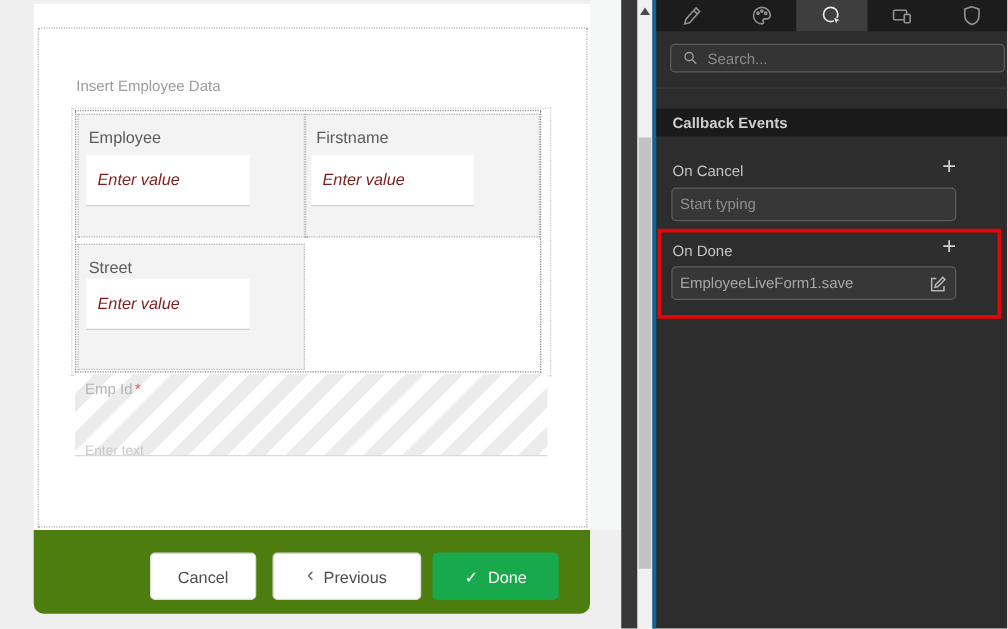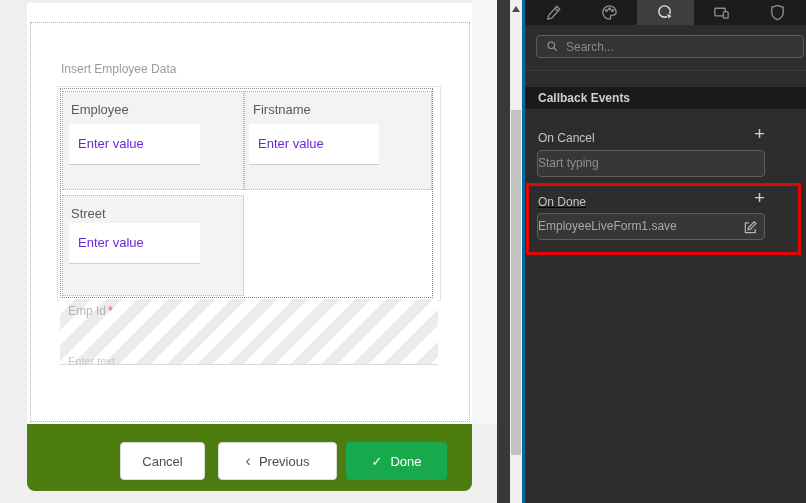--- a/index.html
+++ b/index.html
@@ -15,21 +15,21 @@
   .page-title { position:absolute; left:30px; top:39px; font-size:12px; color:#9b9b9b; }
 
   .form-outer-dotted { position:absolute; left:26px; top:63px; width:384px; height:215px; border:1px dotted #cccccc; }
   .form-grid { position:absolute; left:29px; top:65px; width:373px; height:210px; border:1px dotted #8a8a8a; background:#fff; }
   .cell { position:absolute; background:#f3f3f3; border:1px dotted #b8b8b8; }
   .cell-fn { left:1px; top:2px; width:182px; height:99px; }
   .cell-ln { left:183px; top:2px; width:188px; height:99px; }
   .cell-st { left:1px; top:106px; width:182px; height:101px; }
   .cell-dp { left:183px; top:106px; width:188px; height:101px; }
   .cell-label { position:absolute; left:8px; top:10px; font-size:13px; color:#5a5a5a; }
-  .text-input { position:absolute; left:6px; top:32px; width:131px; height:41px; background:#fff; border-bottom:1px solid #cfcfcf; font-size:13px; color:#6d28d9; line-height:40px; padding-left:9px; }
+  .text-input { position:absolute; left:6px; top:32px; width:131px; height:41px; background:#fff; border-bottom:1px solid #cfcfcf; font-size:13px; color:#7f1d1d; line-height:40px; padding-left:9px;font-style:italic; }
   .select-input { position:absolute; left:4px; top:27px; width:183px; height:44px; background:#fff; border-bottom:1px solid #cfcfcf; font-size:13px; color:#3f3f3f; line-height:44px; padding-left:10px; }
 
   .empid-block { position:absolute; left:29px; top:276px; width:378px; height:66px;
      background:repeating-linear-gradient(135deg,#ffffff 0 11px,#ececec 11px 22px);
      border-bottom:1px solid #dadada; }
   .empid-label { position:absolute; left:8px; top:5px; font-size:12px; color:#b5b5b5; }
   .req-star { color:#ef5350; margin-left:2px; }
   .empid-placeholder { position:absolute; left:8px; top:41px; font-size:11px; color:#c9c9c9;margin-top:15px; }
 
   .footer-card { position:absolute; left:27px; top:424px; width:445px; height:67px; background:#4d7c0f; border-radius:0 0 8px 8px; }
@@ -57,21 +57,21 @@
 
   .search-box { position:absolute; left:11px; top:35px; width:268px; height:23px; background:#343434; border:1px solid #5c5c5c; border-radius:4px; display:flex; align-items:center; padding-left:9px; gap:7px; }
   .search-box svg { stroke:#9a9a9a; fill:none; stroke-width:1.4; }
   .search-placeholder { font-size:12px; color:#8a8a8a; }
   .panel-divider { position:absolute; left:0; top:70px; width:281px; height:1px; background:#3b3b3b; }
   .section-header { position:absolute; left:0; top:87px; width:281px; height:22px; background:#1a1a1a; color:#cfcfcf; font-size:12px; line-height:22px; padding-left:13px;font-weight:bold; }
 
   .event-label-row { position:absolute; left:13px; width:227px; height:16px; }
   .event-label { font-size:12px; color:#c4c4c4; }
   .plus-btn { position:absolute; right:0; top:-4px; font-size:19px; font-weight:300; color:#cfcfcf; cursor:pointer; line-height:1; }
-  .event-input { position:absolute; left:12px; width:228px; height:27px; background:#373737; border:1px solid #5e5e5e; border-radius:4px; font-size:12px; line-height:25px; padding-left:0; }
+  .event-input { position:absolute; left:12px; width:228px; height:27px; background:#373737; border:1px solid #5e5e5e; border-radius:4px; font-size:12px; line-height:25px; padding-left:6px; }
   .placeholder-text { color:#8e8e8e; }
   .value-text { color:#a8a8a8; }
   .edit-btn { position:absolute; right:5px; top:4px; width:18px; height:18px; display:flex; align-items:center; justify-content:center; cursor:pointer; }
   .edit-btn svg { stroke:#b5b5b5; fill:none; stroke-width:1.3; }
   .red-highlight { position:absolute; left:1px; top:183px; width:275px; height:72px; border:3px solid #e50505; pointer-events:none; z-index:5; }
 </style>
 </head>
 <body>
 
 <div class="root">
@@ -182,21 +182,21 @@
     <div class="section-header">Callback Events</div>
 
     <div class="event-label-row" style="top:128px;">
       <span class="event-label">On Cancel</span>
       <span class="plus-btn">+</span>
     </div>
     <div class="event-input" style="top:150px;">
       <span class="placeholder-text">Start typing</span>
     </div>
 
-    <div class="event-label-row" style="top:192px;text-decoration:underline;">
+    <div class="event-label-row" style="top:192px;">
       <span class="event-label">On Done</span>
       <span class="plus-btn">+</span>
     </div>
     <div class="event-input" style="top:213px;">
       <span class="value-text">EmployeeLiveForm1.save</span>
       <div class="edit-btn">
         <svg width="15" height="15" viewBox="0 0 16 16">
           <path d="M13 9.5 V13.5 H2.5 V3 H6.5"></path>
           <path d="M7 9.5 L13.2 3.2 L15 5 L8.8 11.2 L6.6 11.6 Z" transform="translate(-1.2 -1.2)"></path>
         </svg>

